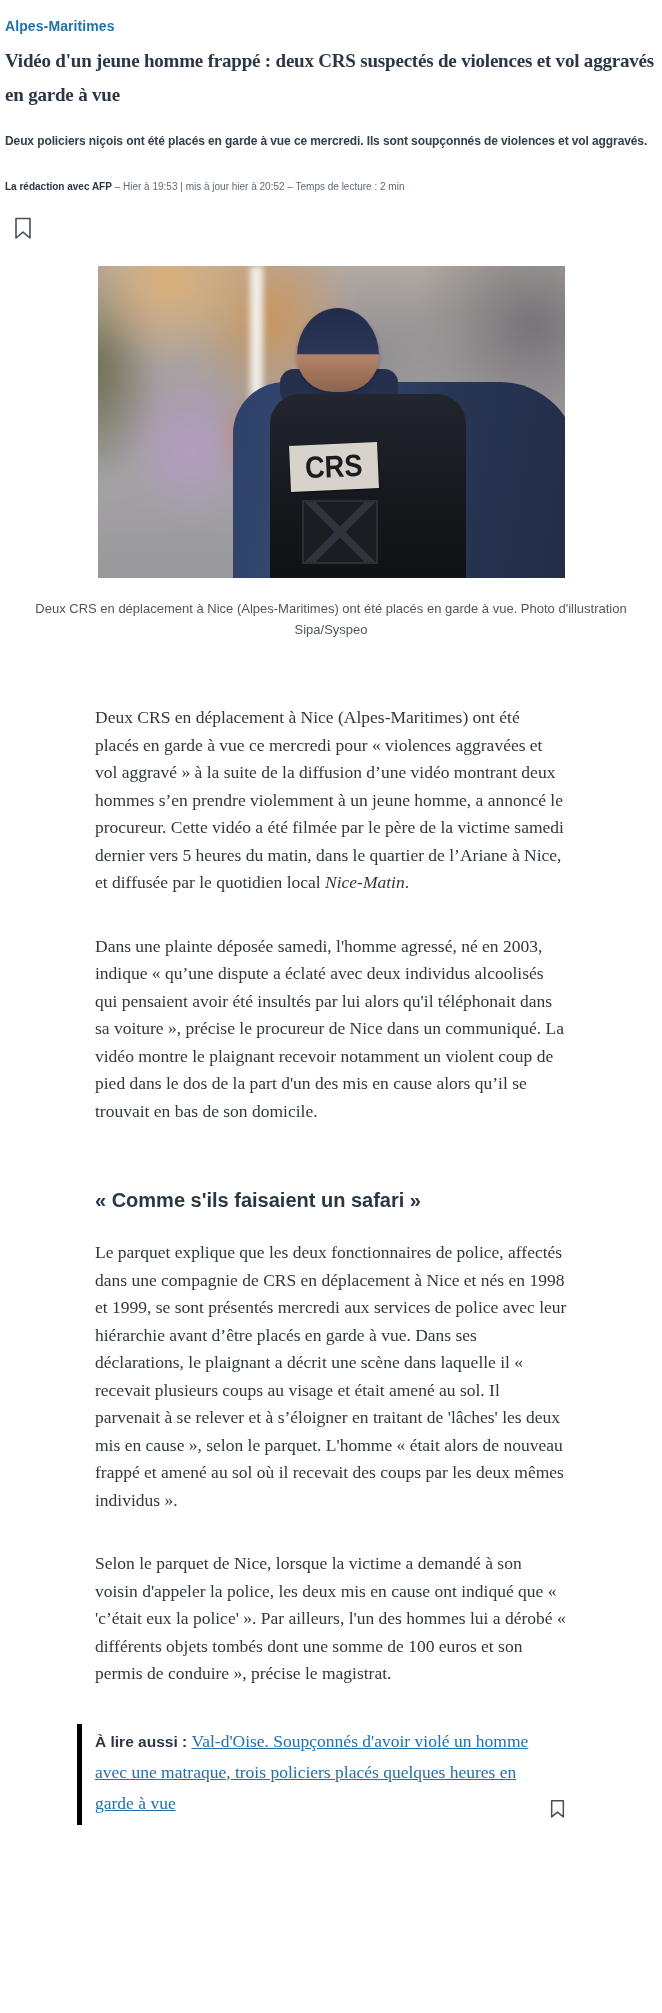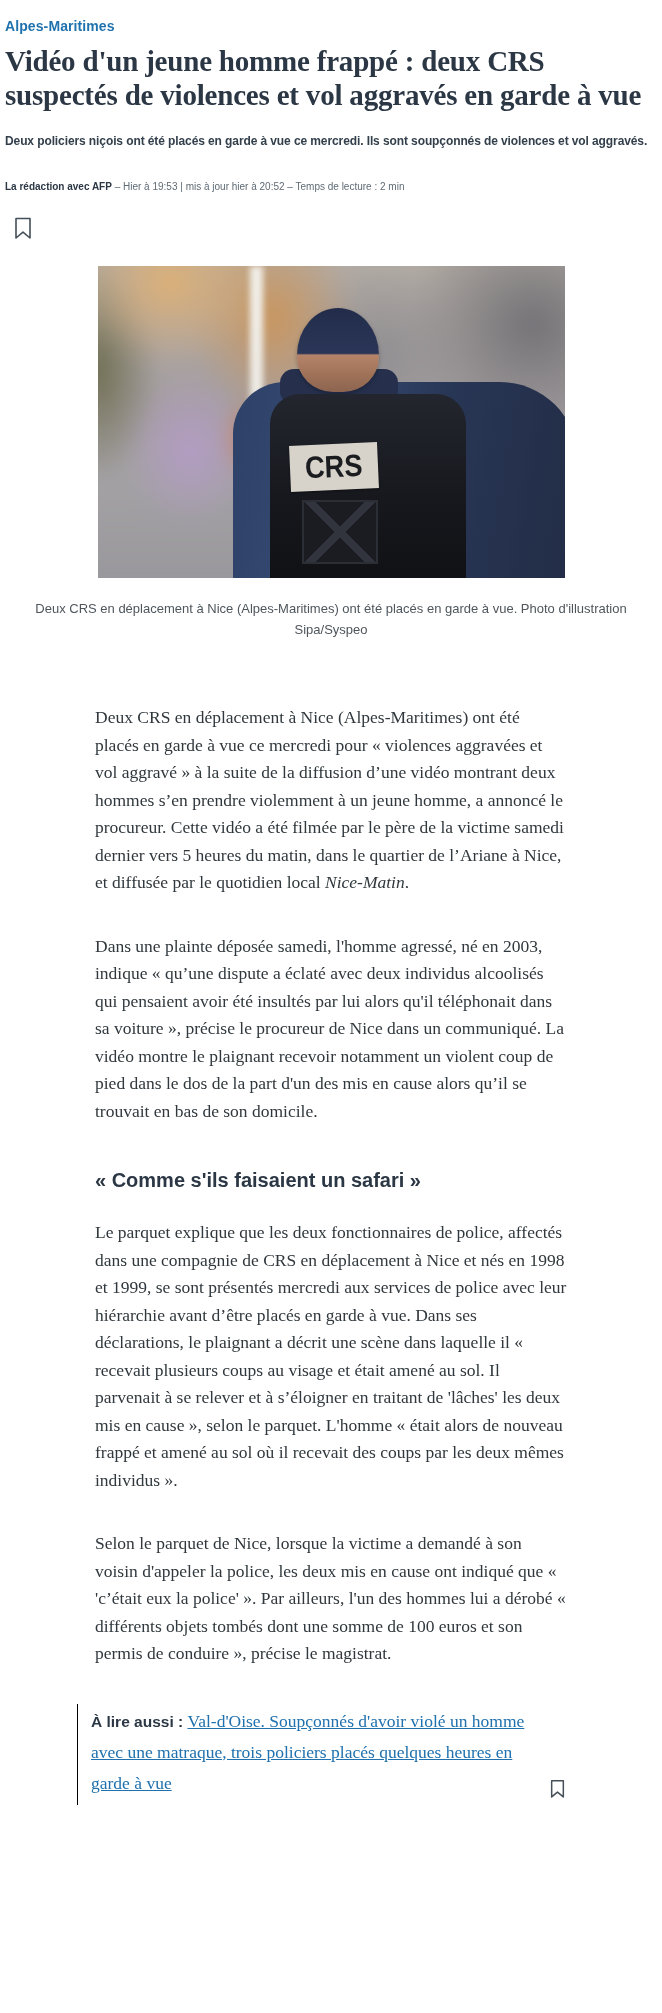--- a/index.html
+++ b/index.html
@@ -2,21 +2,21 @@
 <html lang="fr"><head>
 <meta charset="utf-8">
 <style>
   html,body{margin:0;padding:0;background:#ffffff;}
   body{width:662px;font-family:"Liberation Sans",sans-serif;color:#2b3744;}
   .page{width:662px;background:#fff;padding-bottom:12px;}
 
   
   .article-header{padding:0 5px;}
   .category{display:inline-block;margin-top:18px;font-size:14px;font-weight:bold;color:#1f72ad;text-decoration:none;letter-spacing:.1px;}
-  h1.title{margin:9px 0 0 0;font-family:"Liberation Serif",serif;font-weight:bold;font-size:29px;line-height:34px;color:#2b3744;letter-spacing:-.2px;}
+  h1.title{margin:9px 0 0 0;font-family:"Liberation Serif",serif;font-weight:bold;font-size:19px;line-height:34px;color:#2b3744;letter-spacing:-.2px;}
   .lede{margin:15px 0 0 0;font-size:12px;line-height:28px;font-weight:bold;color:#33404c;letter-spacing:-.1px;}
   .byline{margin-top:24px;font-size:10px;line-height:16px;color:#5f6b75;}
   .byline .author{font-weight:bold;color:#2b3744;}
   .bookmark-btn{display:inline-block;margin:22px 0 0 9px;padding:0;border:none;background:none;cursor:pointer;line-height:0;}
 
   
   .photo{position:relative;width:467px;height:312px;margin:22px auto 0 auto;overflow:hidden;background:#9a999c;}
   .photo .bg{position:absolute;inset:-18px;filter:blur(9px);
     background:
       radial-gradient(140px 120px at 18% 10%, rgba(222,176,117,.95), rgba(222,176,117,0) 70%),
@@ -44,23 +44,23 @@
   .vest-pocket{position:absolute;left:204px;top:234px;width:72px;height:60px;border:2px solid #2b2e35;background-color:#1a1c21;
     background-image:linear-gradient(45deg,transparent 46%,#31343c 46%,#31343c 54%,transparent 54%),
                      linear-gradient(-45deg,transparent 46%,#31343c 46%,#31343c 54%,transparent 54%);}
 
   .caption{margin:20px 30px 0 30px;text-align:center;font-size:13px;line-height:21px;color:#4e565c;}
 
   
   .article-body{margin:64px 95px 0 95px;font-family:"Liberation Serif",serif;font-size:17.5px;line-height:27.5px;color:#30383d;}
   .article-body p{margin:0 0 36px 0;}
   .article-body em{font-style:italic;}
-  h2.crosshead{margin:42px 0 26px 0;font-family:"Liberation Sans",sans-serif;font-weight:bold;font-size:20px;line-height:26px;color:#2b3744;}
+  h2.crosshead{margin:62px 0 26px 0;font-family:"Liberation Sans",sans-serif;font-weight:bold;font-size:20px;line-height:26px;color:#2b3744;}
 
-  .read-also{position:relative;margin:30px 0 30px -18px;border-left:1px solid #000000;padding:2px 28px 6px 13px;
+  .read-also{position:relative;margin:30px 0 30px -18px;border-left:5px solid #000000;padding:2px 28px 6px 13px;
     font-size:17.5px;line-height:31px;}
   .read-also .label{font-family:"Liberation Sans",sans-serif;font-weight:bold;font-size:15.5px;color:#2b3744;}
   .read-also a{color:#2071ad;text-decoration:underline;}
   .read-also .bookmark-btn2{position:absolute;right:2px;bottom:6px;padding:0;border:none;background:none;cursor:pointer;line-height:0;}
 </style>
 </head>
 <body>
 
 <div class="page">
 

